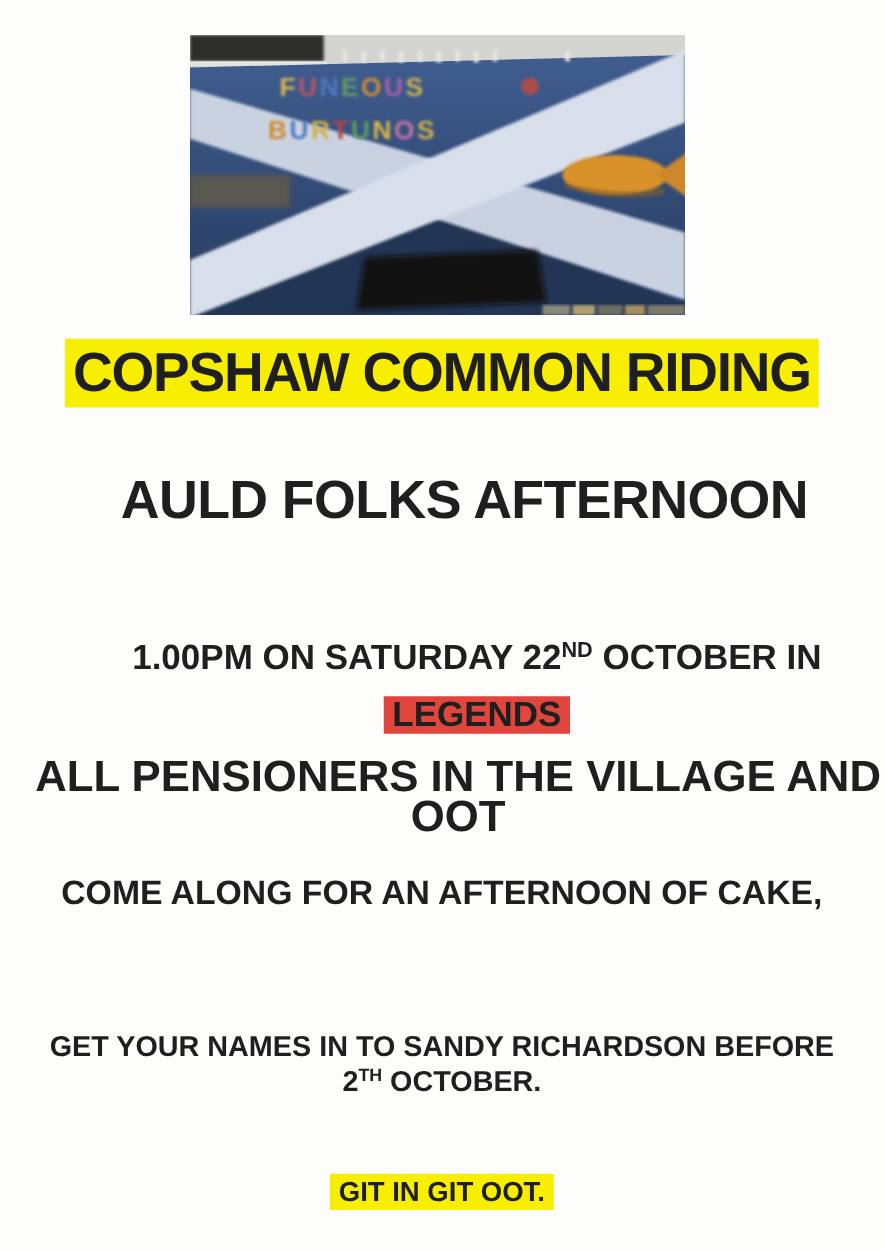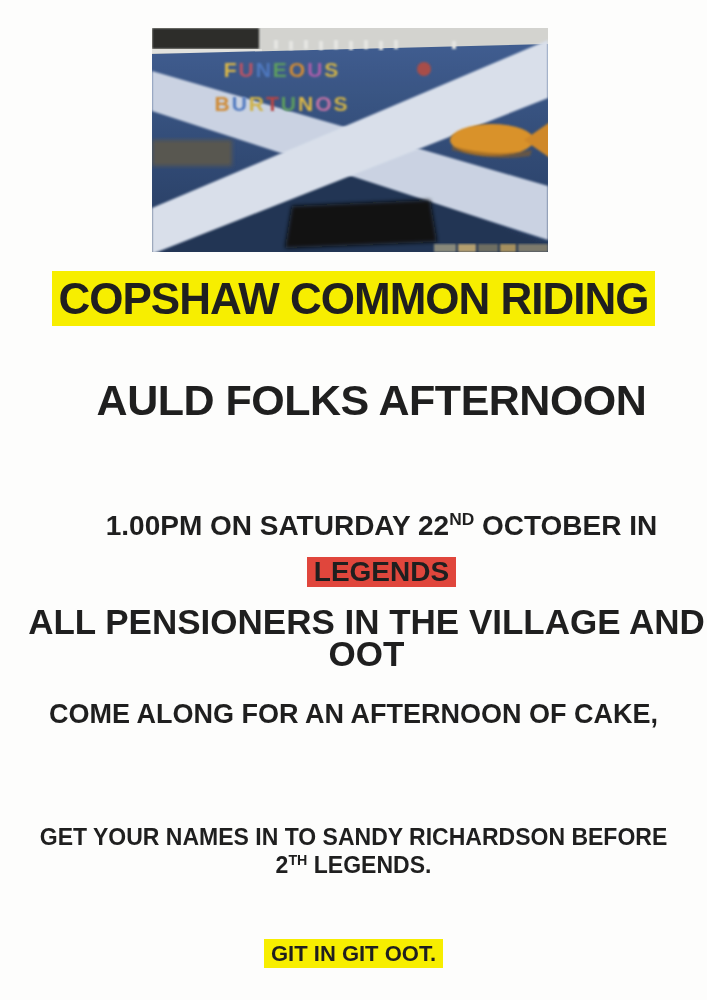--- a/index.html
+++ b/index.html
@@ -128,18 +128,18 @@
 <div class="abs invite">
   <div>ALL PENSIONERS IN THE VILLAGE AND OOT</div>
 </div>
 
 <div class="abs desc">
   <div>COME ALONG FOR AN AFTERNOON OF CAKE,</div>
 </div>
 
 <div class="abs rsvp">
   <div>GET YOUR NAMES IN TO SANDY RICHARDSON BEFORE</div>
-  <div><span>2</span><span class="sup">TH</span><span> LEGENDS.</span></div>
+  <div><span>2</span><span class="sup">TH</span><span> OCTOBER.</span></div>
 </div>
 
 <div class="abs footer-wrap">
   <span class="footer-hl">GIT IN GIT OOT.</span>
 </div>
 
 </body></html>

